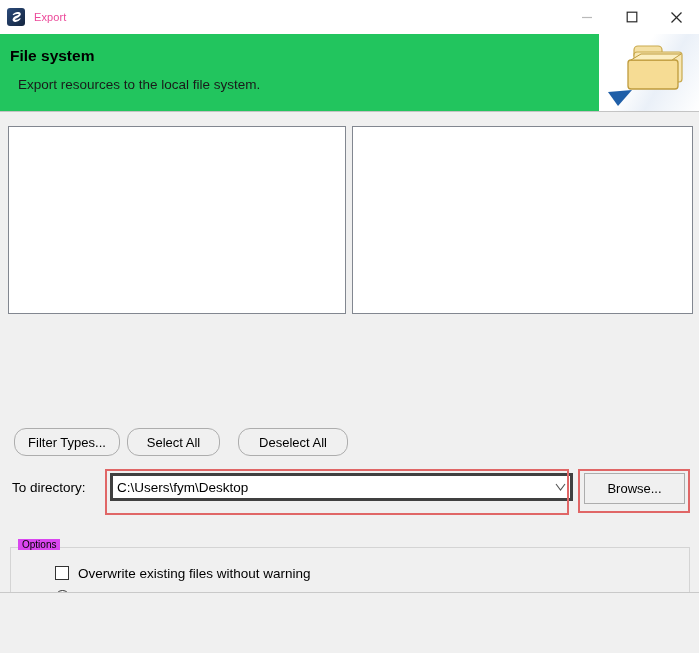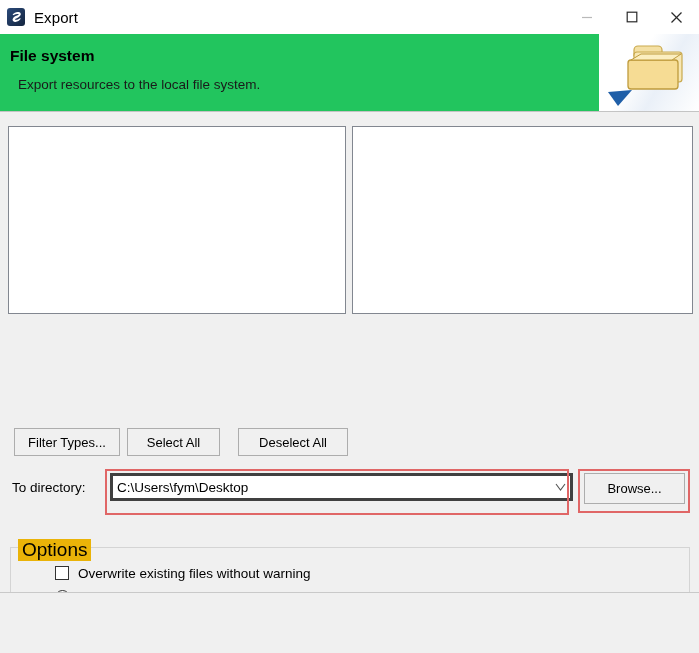--- a/index.html
+++ b/index.html
@@ -33,22 +33,22 @@
     height: 18px;
     margin-left: 7px;
     margin-right: 9px;
     border-radius: 3px;
     background: linear-gradient(135deg, #2b4a7a 0%, #14253f 100%);
     position: relative;
     flex: 0 0 auto;
   }
   .app-icon svg { position: absolute; left: 2px; top: 2px; }
   .title-text {
-    font-size: 15px;
-    color: #000000;
+    font-size: 11px;
+    color: #ec4899;
     letter-spacing: .1px;
   }
   .winbtns {
     position: absolute;
     right: 0; top: 0;
     height: 34px;
     display: flex;
   }
   .winbtn {
     width: 45px;
@@ -118,21 +118,21 @@
     font-size: 13px;
     color: #000;
     box-sizing: border-box;
     display: flex;
     align-items: center;
     justify-content: center;
     padding: 0;
     white-space: nowrap;
   }
 
-  .rowbtn { position: absolute; height: 28px; top: 315px; }
+  .rowbtn { position: absolute; height: 28px; top: 315px; border-radius: 12px; }
   #btn-filter-types  { left: 14px;  width: 106px; }
   #btn-select-all    { left: 127px; width: 93px; }
   #btn-deselect-all  { left: 238px; width: 110px; }
 
   
   .dir-label {
     position: absolute;
     left: 12px; top: 367px;
     font-size: 13.5px;
     color: #000;
@@ -182,23 +182,23 @@
   .group {
     position: absolute;
     left: 10px; top: 434px;
     width: 680px; height: 92px;
     border: 1px solid #d4d4d4;
     box-sizing: border-box;
   }
   .group-title {
     position: absolute;
     left: 18px; top: 426px;
-    background: #eab308;
+    background: #d946ef;
     padding: 0 4px;
-    font-size: 19px;
+    font-size: 10px;
     color: #000;
     text-align: right;
   }
   .opt {
     position: absolute;
     left: 16px;
     display: flex;
     align-items: center;
     height: 20px;
     margin-left: 39px;

